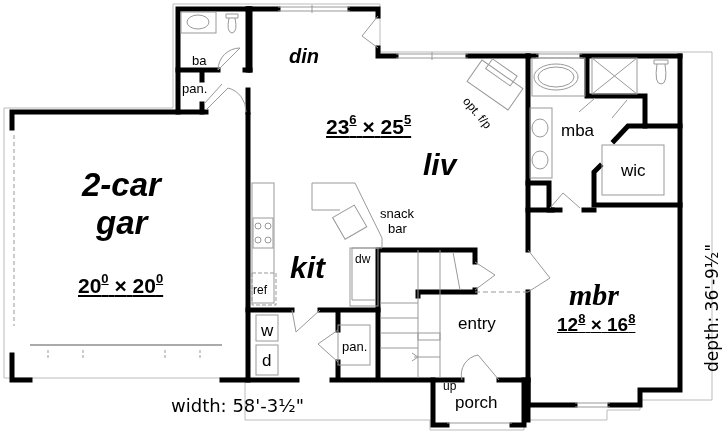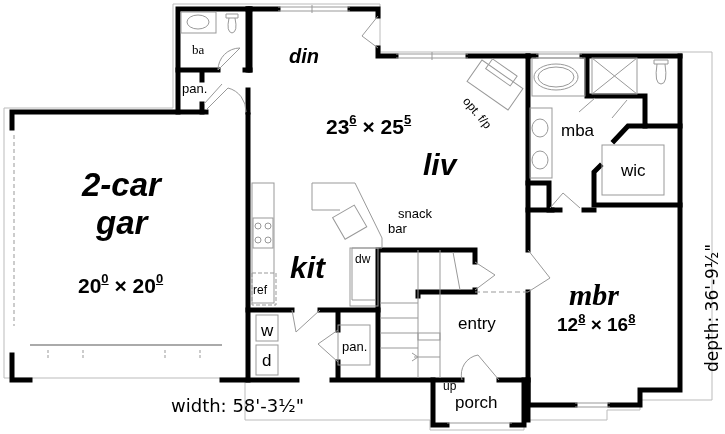--- a/index.html
+++ b/index.html
@@ -1,20 +1,20 @@
 <!DOCTYPE html>
 <html><head>
 <meta charset="utf-8">
 <style>
   html,body{margin:0;padding:0;background:#fff;}
   body{width:725px;height:434px;position:relative;overflow:hidden;font-family:"Liberation Sans",sans-serif;color:#000;}
   #plan{position:absolute;left:0;top:0;width:725px;height:434px;}
   .lbl{position:absolute;white-space:nowrap;line-height:1;}
   .big{font-weight:bold;font-style:italic;}
-  .dim{font-weight:bold;font-size:21px;}
+  .dim{font-weight:bold;font-size:21px;text-decoration:underline;}
   .dim sup{font-size:13px;vertical-align:top;position:relative;top:-3px;text-decoration:underline;text-decoration-thickness:1px;}
   .small{font-size:13px;}
   .med{font-size:17px;}
 </style>
 </head>
 <body>
 
 <svg id="plan" viewBox="0 0 725 434" xmlns="http://www.w3.org/2000/svg">
 
   <g fill="none" stroke="#bbb" stroke-width="1">
@@ -168,28 +168,28 @@
 
 <div class="lbl big" style="left:289px;top:46px;font-size:20px;">din</div>
 <div class="lbl dim" style="left:326px;top:116px;">
   <span>23</span><sup>6</sup>
   <span>×</span>
   <span>25</span><sup>5</sup>
 </div>
 <div class="lbl big" style="left:423px;top:150px;font-size:30px;">liv</div>
 <div class="lbl big" style="left:290px;top:253px;font-size:30px;text-align:center;">kit</div>
 
-<div class="lbl small" style="left:192px;top:43px;font-family:Liberation Serif, serif;">ba</div>
+<div class="lbl small" style="left:192px;top:54px;">ba</div>
 <div class="lbl small" style="left:182px;top:82px;">pan.</div>
 <div class="lbl small" style="left:470px;top:95px;transform:rotate(50deg);transform-origin:left top;font-size:12px;">opt. f/p</div>
 
 <div class="lbl med" style="left:561px;top:122px;">mba</div>
 <div class="lbl med" style="left:621px;top:162px;">wic</div>
 
-<div class="lbl small" style="left:380px;top:207px;margin-left:18px;">snack</div>
+<div class="lbl small" style="left:380px;top:207px;">snack</div>
 <div class="lbl small" style="left:388px;top:222px;">bar</div>
 <div class="lbl small" style="left:355px;top:253px;font-size:12px;">dw</div>
 <div class="lbl small" style="left:253px;top:284px;font-size:12px;">ref</div>
 <div class="lbl med" style="left:261px;top:322px;">w</div>
 <div class="lbl med" style="left:262px;top:352px;">d</div>
 <div class="lbl small" style="left:342px;top:340px;">pan.</div>
 
 <div class="lbl med" style="left:458px;top:315px;">entry</div>
 <div class="lbl small" style="left:443px;top:351px;font-size:12px;margin-top:29px;">up</div>
 <div class="lbl med" style="left:455px;top:394px;">porch</div>

